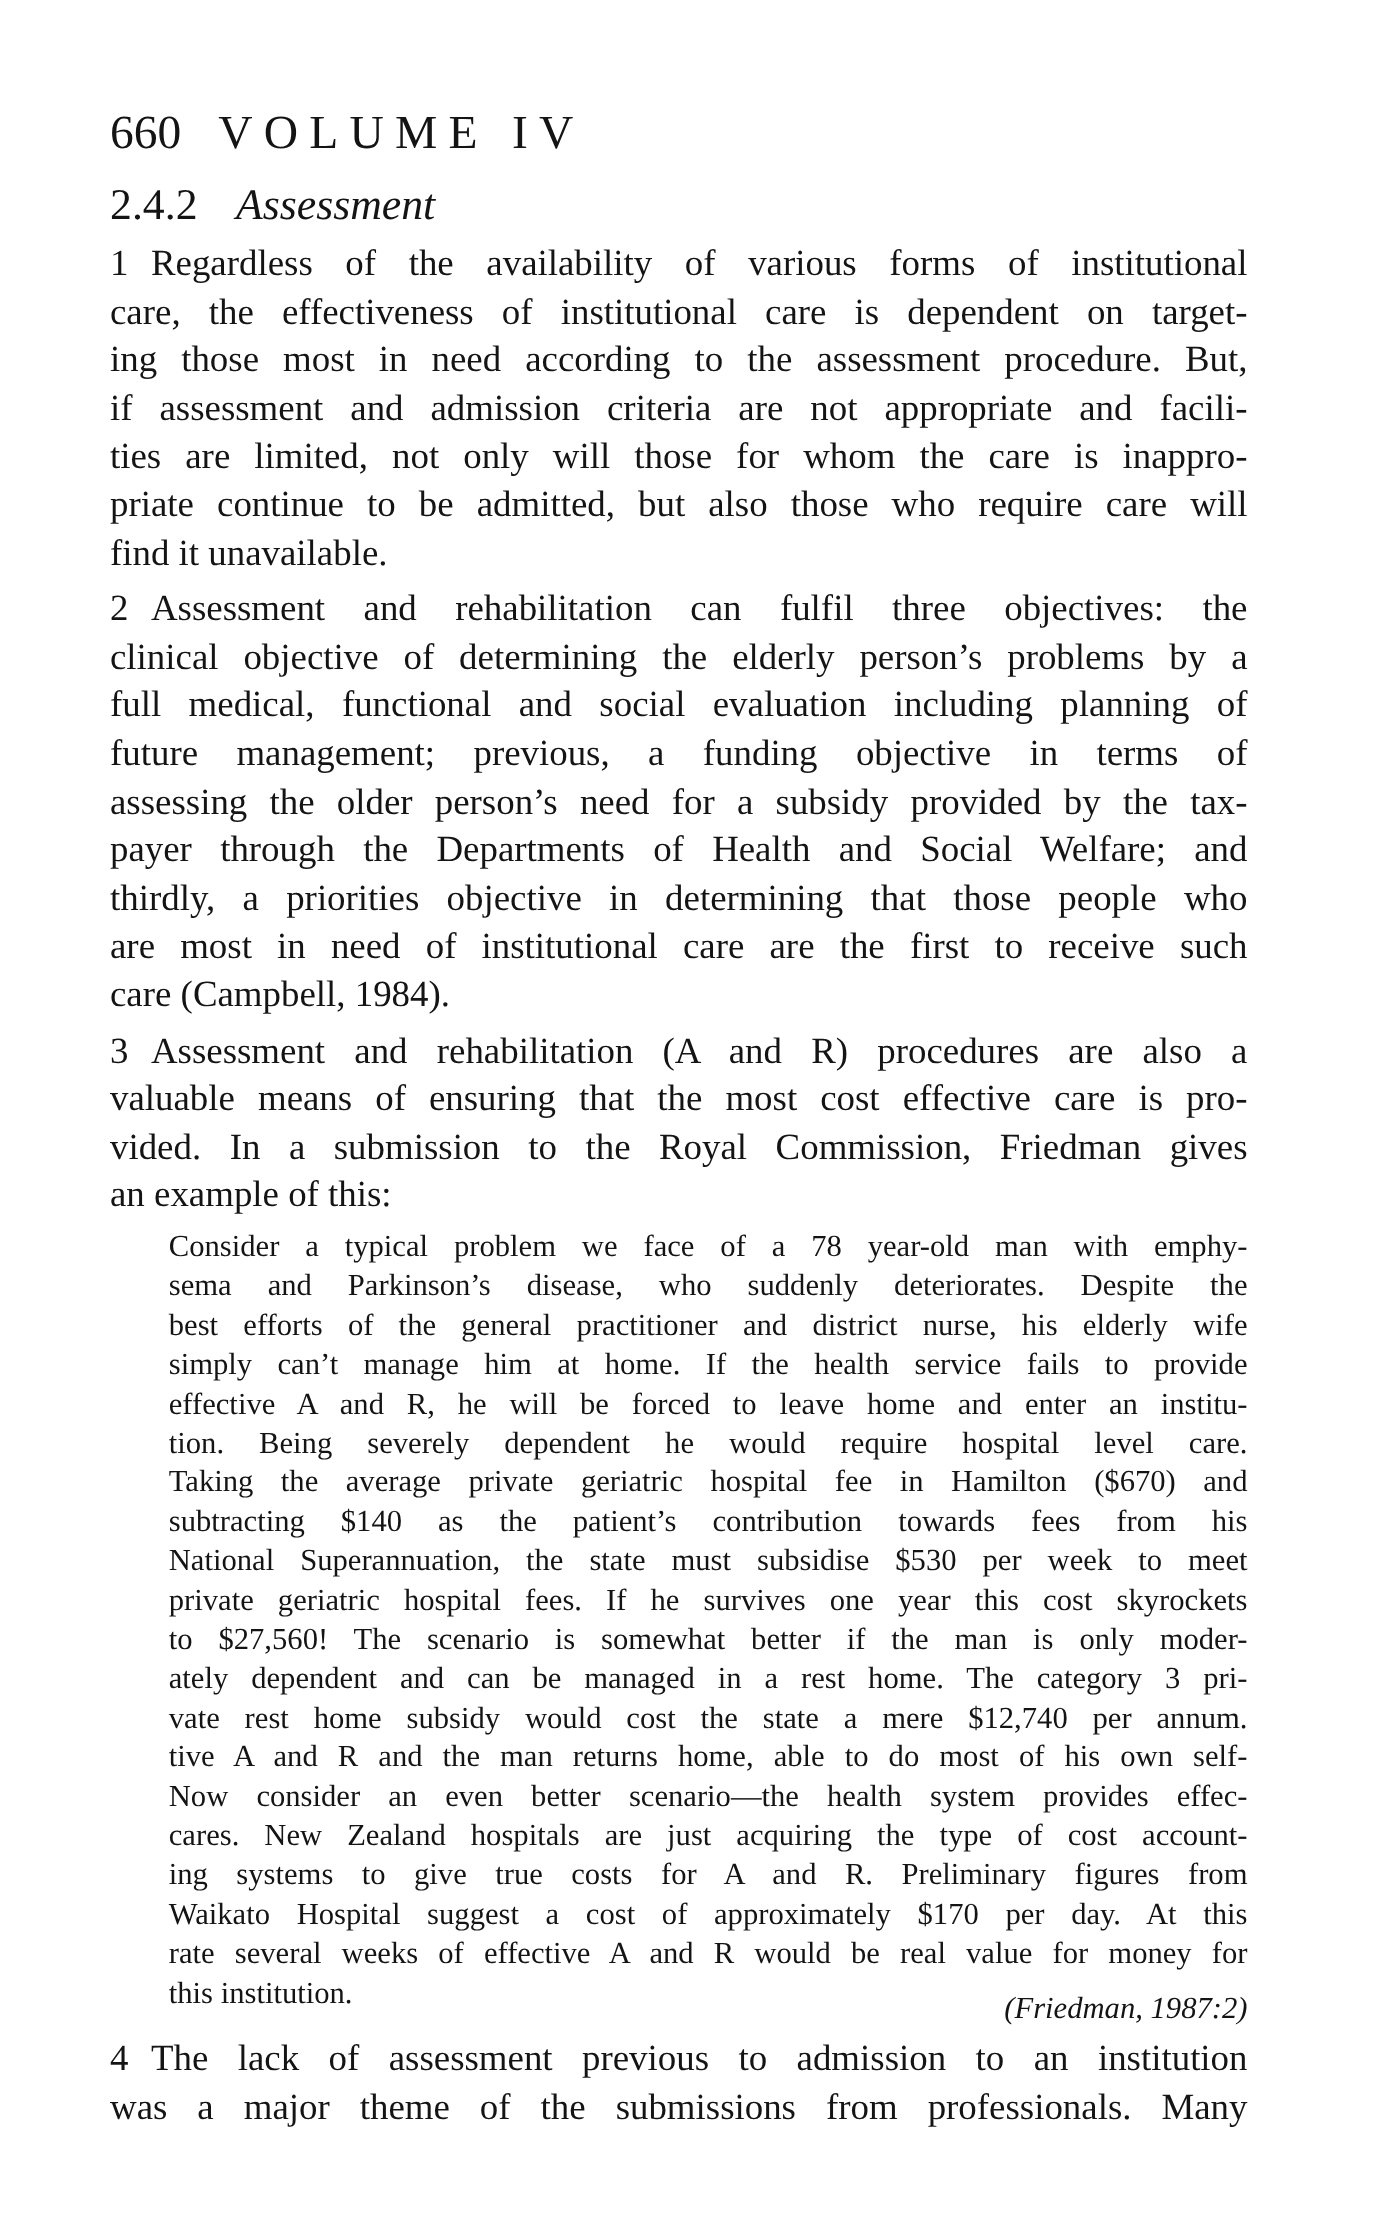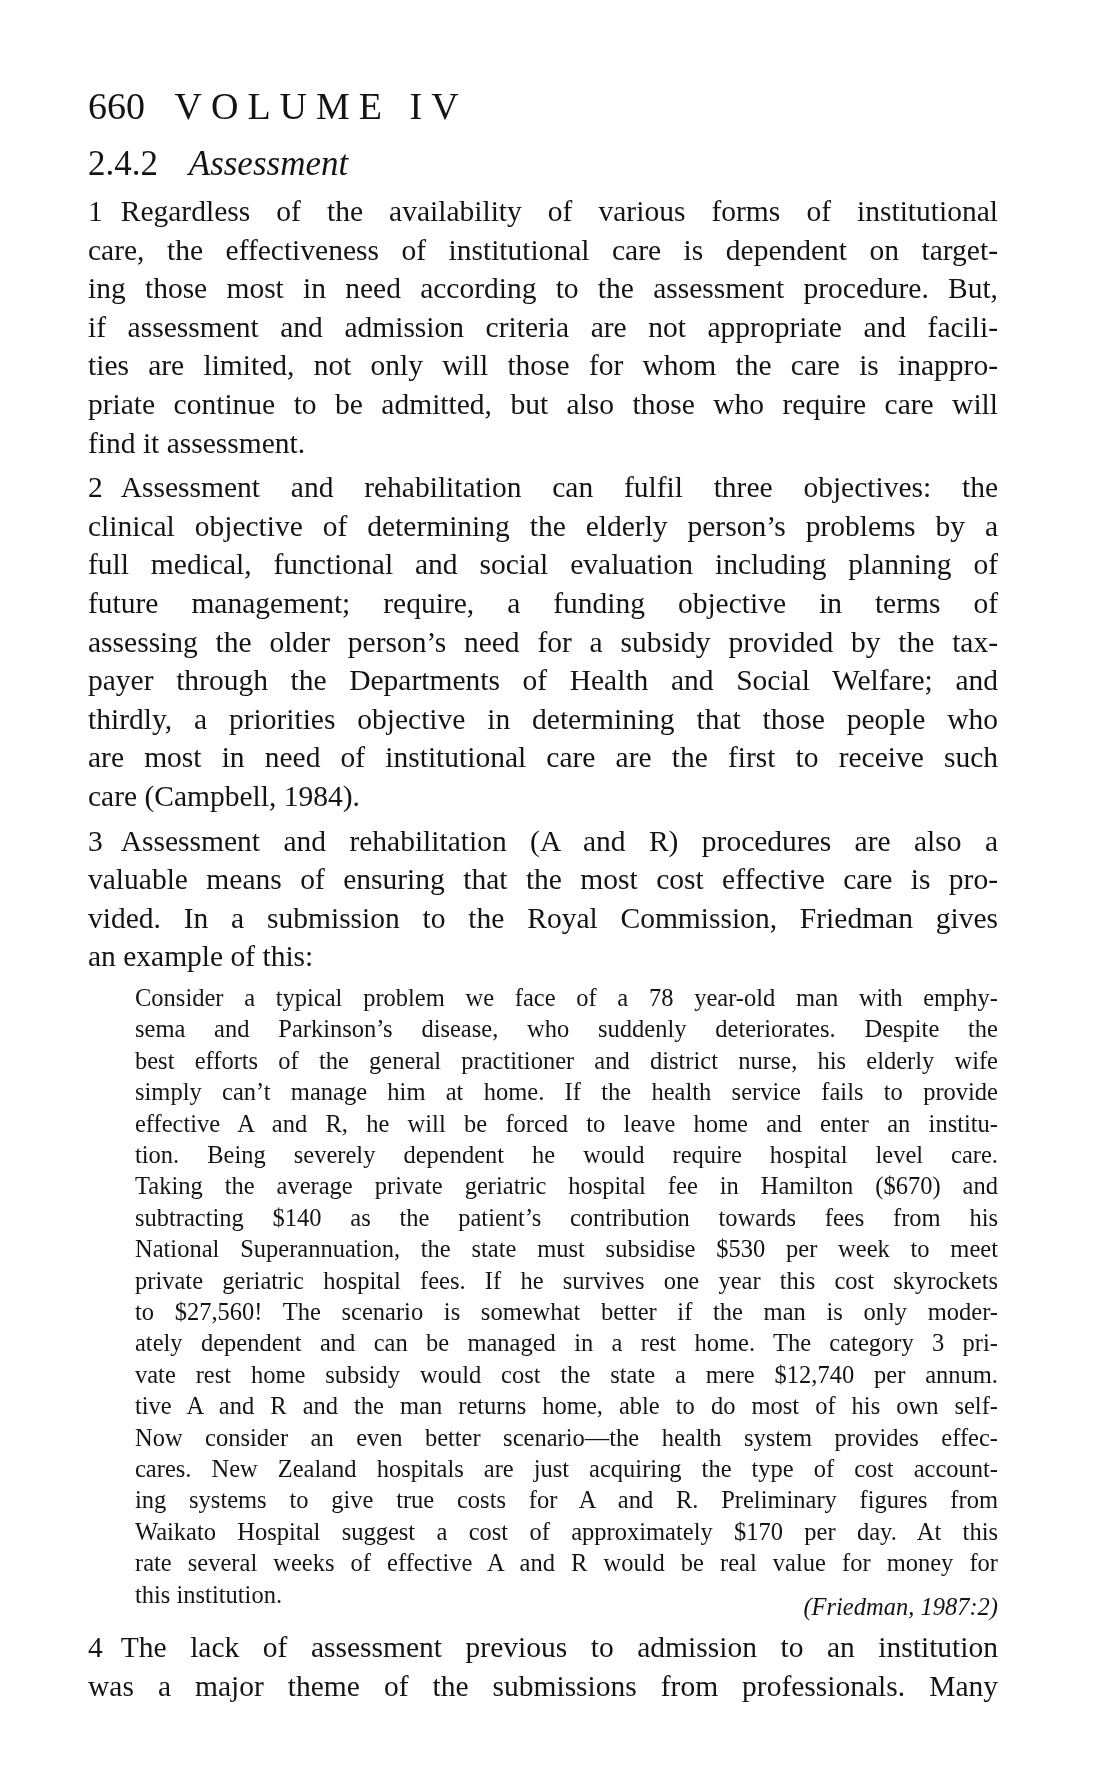--- a/index.html
+++ b/index.html
@@ -87,28 +87,28 @@
 
   <div class="body-text">
 
     <div class="para">
       <span class="line"><span class="pnum">1</span><span>Regardless of the availability of various forms of institutional</span></span>
       <span class="line">care, the effectiveness of institutional care is dependent on target-</span>
       <span class="line">ing those most in need according to the assessment procedure. But,</span>
       <span class="line">if assessment and admission criteria are not appropriate and facili-</span>
       <span class="line">ties are limited, not only will those for whom the care is inappro-</span>
       <span class="line">priate continue to be admitted, but also those who require care will</span>
-      <span class="line last">find it assessment.</span>
+      <span class="line last">find it unavailable.</span>
     </div>
 
     <div class="para">
       <span class="line"><span class="pnum">2</span><span>Assessment and rehabilitation can fulfil three objectives: the</span></span>
       <span class="line">clinical objective of determining the elderly person’s problems by a</span>
       <span class="line">full medical, functional and social evaluation including planning of</span>
-      <span class="line">future management; require, a funding objective in terms of</span>
+      <span class="line">future management; previous, a funding objective in terms of</span>
       <span class="line">assessing the older person’s need for a subsidy provided by the tax-</span>
       <span class="line">payer through the Departments of Health and Social Welfare; and</span>
       <span class="line">thirdly, a priorities objective in determining that those people who</span>
       <span class="line">are most in need of institutional care are the first to receive such</span>
       <span class="line last">care (Campbell, 1984).</span>
     </div>
 
     <div class="para">
       <span class="line"><span class="pnum">3</span><span>Assessment and rehabilitation (A and R) procedures are also a</span></span>
       <span class="line">valuable means of ensuring that the most cost effective care is pro-</span>

